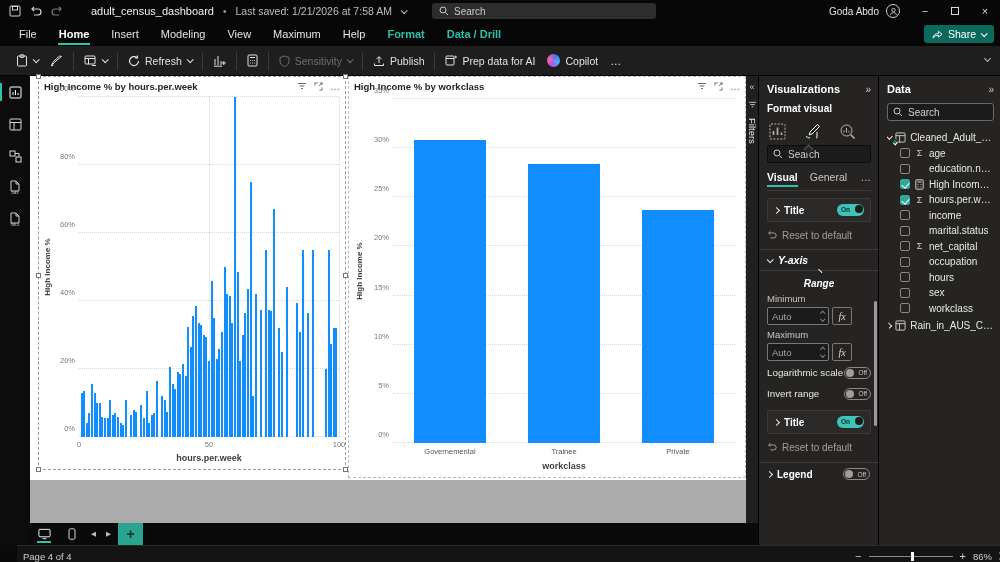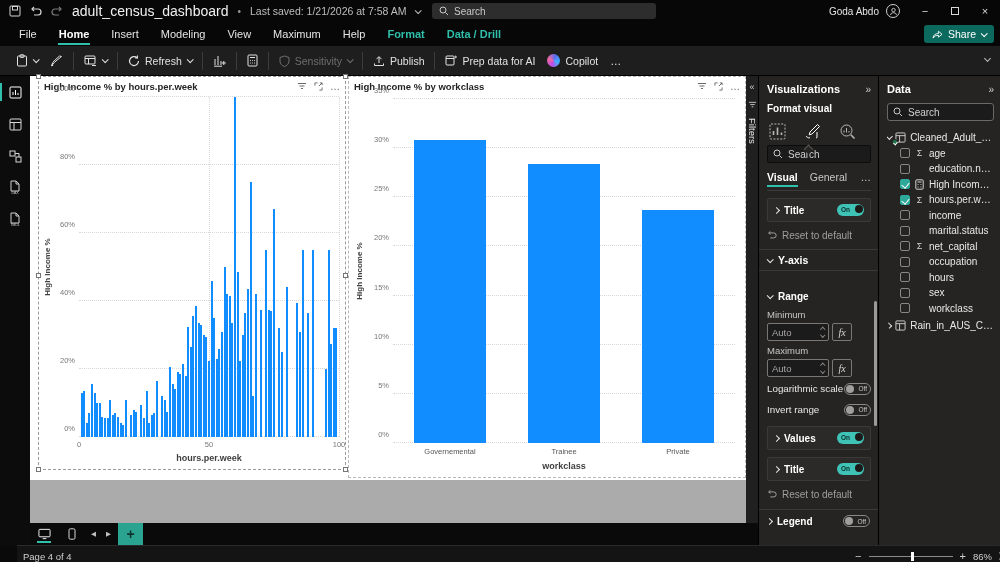--- a/index.html
+++ b/index.html
@@ -14,21 +14,21 @@
   .chev { display:inline-block; width:5px; height:5px; border-right:1.3px solid currentColor; border-bottom:1.3px solid currentColor; }
   .chev.down  { transform:rotate(45deg) translateY(-1px); }
   .chev.right { transform:rotate(-45deg); }
   .chev.up    { transform:rotate(-135deg); }
   .dbl-left { font-size:9px; color:#cfcfcf; }
 
   
   .titlebar { position:absolute; left:0; top:0; width:1000px; height:22px; background:#070707; display:flex; align-items:center; }
   .titlebar .grp { display:flex; align-items:center; gap:9px; padding-left:9px; }
   .tb-ic { color:#d6d6d6; display:flex; align-items:center; }
-  .doc-name { color:#f0f0f0; font-size:14px; margin-left:0; }
+  .doc-name { color:#f0f0f0; font-size:11px; margin-left:19px; }
   .dot-sep { color:#9a9a9a; font-size:10px; }
   .saved { color:#bdbdbd; font-size:10.5px; }
   .search-pill { position:absolute; left:432px; top:3px; width:224px; height:16px; background:#2d2d2d; border-radius:3px; display:flex; align-items:center; gap:5px; padding:0 7px; color:#c9c9c9; font-size:10px; }
   .tb-right { position:absolute; right:0; top:0; height:22px; display:flex; align-items:center; }
   .user-name { font-size:10px; color:#e3e3e3; margin-right:7px; }
   .avatar { width:14px; height:14px; border:1px solid #cfcfcf; border-radius:50%; display:flex; align-items:center; justify-content:center; margin-right:10px; }
   .winbtn { width:30px; height:22px; display:flex; align-items:center; justify-content:center; color:#d9d9d9; font-size:11px; }
   .maxbox { width:8px; height:8px; border:1px solid #d9d9d9; }
 
   
@@ -94,22 +94,22 @@
   .viz-caret { width:7px; height:7px; background:#252423; border-left:1px solid #5a5a58; border-top:1px solid #5a5a58; transform:rotate(45deg); position:relative; top:4px; left:38px; z-index:2; }
   .pane-search { height:18px; background:#1c1b1b; border:1px solid #0c0c0c; border-radius:2px; display:flex; align-items:center; gap:5px; padding:0 5px; color:#d0d0d0; font-size:10px; }
   .viz-tabs { display:flex; align-items:center; margin-top:8px; border-bottom:1px solid #3b3a39; padding-bottom:4px; }
   .viz-tab { font-size:10.5px; color:#c8c6c4; margin-right:12px; position:relative; padding-bottom:3px; }
   .viz-tab.active { color:#fff; font-weight:bold; }
   .viz-tab.active::after { content:""; position:absolute; left:0; right:0; bottom:-1px; height:2px; background:#2fbfab; }
   .card-row { height:24px; margin-top:7px; background:#2b2a29; border:1px solid #3b3a39; border-radius:2px; display:flex; align-items:center; gap:5px; padding:0 6px; }
   .card-label { font-size:10px; font-weight:bold; color:#fff; }
   .reset-row { height:20px; display:flex; align-items:center; gap:5px; color:#a19f9d; font-size:10px; margin-top:3px; }
   .section-row { height:22px; margin:4px -7px 0 -8px; padding:0 8px; border-top:1px solid #3b3a39; border-bottom:1px solid #3b3a39; display:flex; align-items:center; gap:6px; }
-  .section-label { font-size:10.5px; font-weight:bold; color:#fff; }
-  .sub-row { height:18px; display:flex; align-items:center; gap:6px; margin-top:16px; }
+  .section-label { font-size:10.5px; font-weight:bold; color:#fff;font-style:italic; }
+  .sub-row { height:18px; display:flex; align-items:center; gap:6px; margin-top:0;flex-direction:column; }
   .fld-label { font-size:9.5px; color:#c8c6c4; margin-top:4px; }
   .input-row { display:flex; align-items:center; gap:3px; margin-top:3px; }
   .auto-input { width:62px; height:18px; background:#1c1b1b; border:1px solid #7a7876; border-radius:2px; display:flex; align-items:center; padding:0 4px; font-size:9.5px; color:#a8a6a4; }
   .stepper { margin-left:auto; display:flex; flex-direction:column; gap:1px; color:#8a8886; }
   .stepper .chev { width:3.5px; height:3.5px; }
   .fx-btn { width:20px; height:18px; border:1px solid #7a7876; border-radius:2px; display:flex; align-items:center; justify-content:center; font-size:10px; font-style:italic; color:#d8d8d8; font-family:"Liberation Serif",serif; }
   .toggle-line { height:19px; display:flex; align-items:center; margin-top:2px; }
   .toggle-label { font-size:9.8px; color:#e8e8e6; }
   .pill { margin-left:auto; width:27px; height:12px; border-radius:7px; position:relative; font-size:6.5px; }
   .pill.off { border:1px solid #8a8886; background:#252423; color:#c8c6c4; }
@@ -630,28 +630,20 @@
     <div class="toggle-line">
       <span class="toggle-label">Invert range</span>
       <span class="pill off">
           <span class="knob"></span>
           <span class="pill-txt">Off</span>
         </span>
     </div>
 
     <div class="card-row">
       <span class="chev right"></span>
-      <span class="card-label">Values</span>
-      <span class="pill on">
-          <span class="pill-txt">On</span>
-          <span class="knob"></span>
-        </span>
-    </div>
-    <div class="card-row">
-      <span class="chev right"></span>
       <span class="card-label">Title</span>
       <span class="pill on">
           <span class="pill-txt">On</span>
           <span class="knob"></span>
         </span>
     </div>
     <div class="reset-row">
       <svg width="10" height="10" viewBox="0 0 12 11" fill="none" stroke="#a19f9d" stroke-width="1.2">
           <path d="M2 3 h6 a3 3 0 0 1 0 6 h-4"></path>
           <path d="M4 1 L2 3 L4 5"></path>

